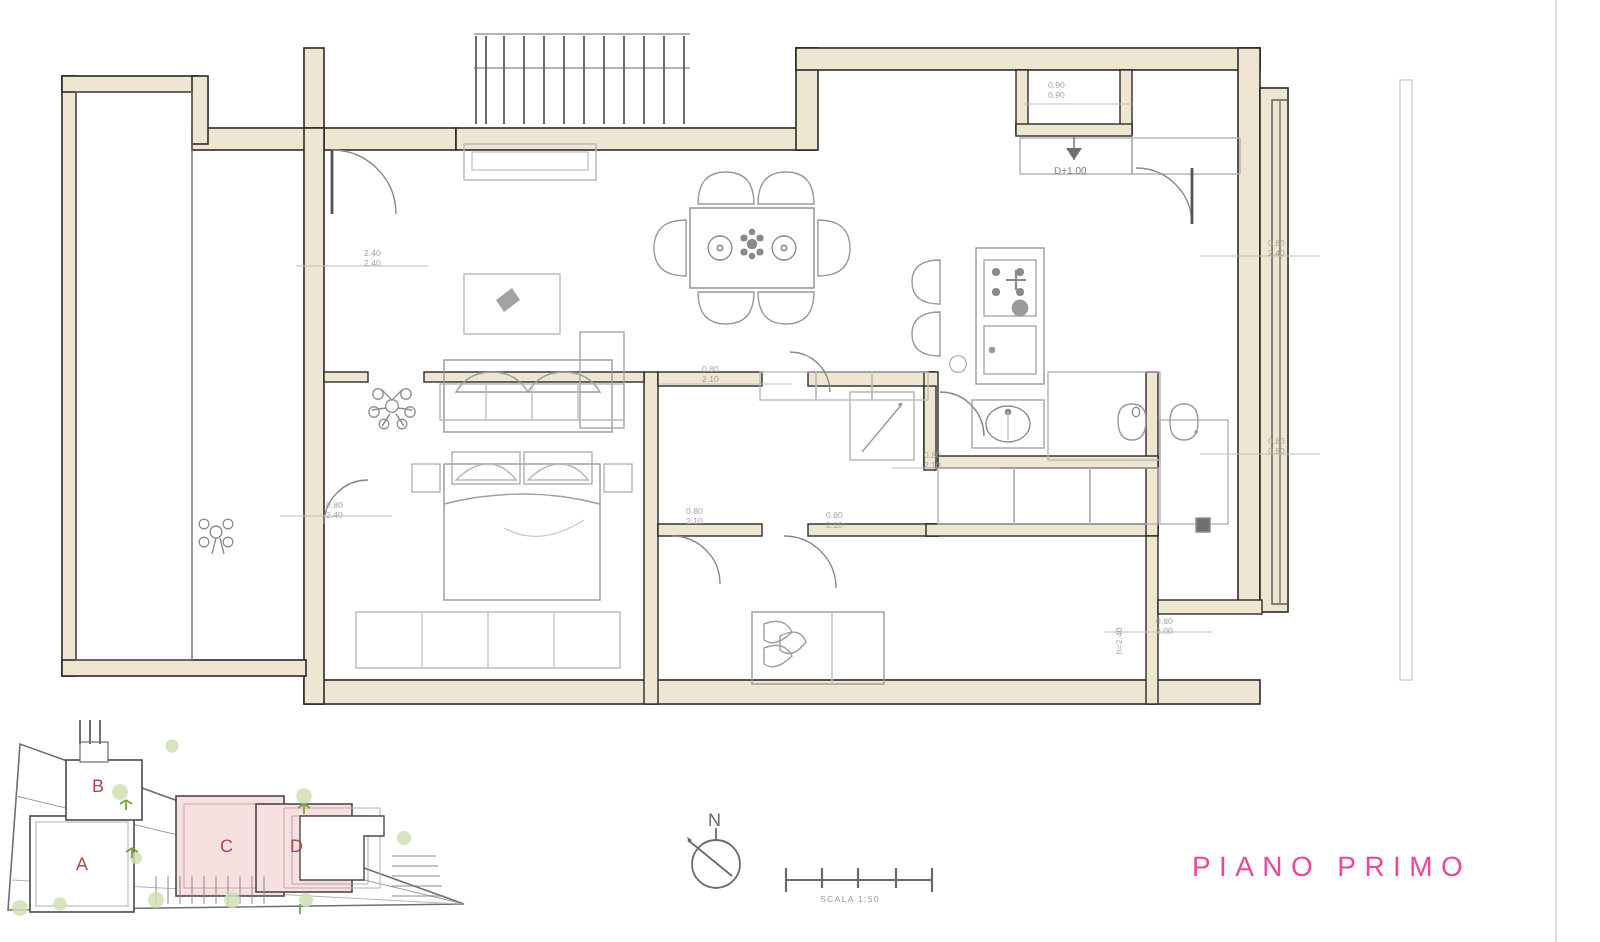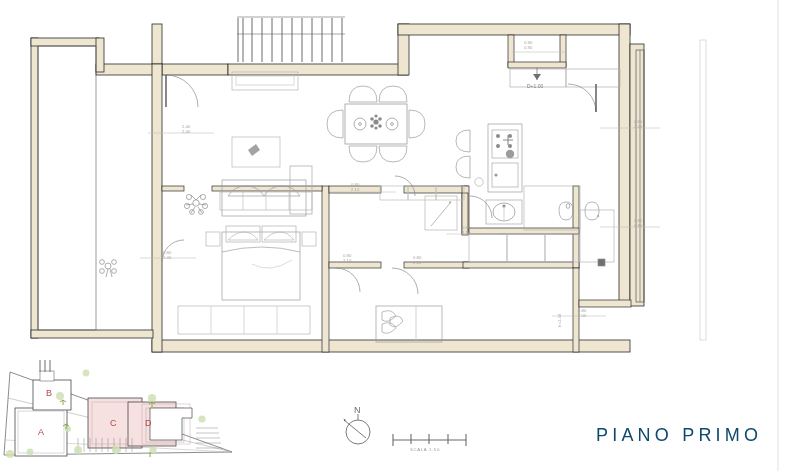--- a/index.html
+++ b/index.html
@@ -8,23 +8,23 @@
     width:800px;height:471px;position:relative;overflow:hidden;
     font-family:"Liberation Sans", sans-serif;
     color:#4a4a4a;
   }
   #sheet{position:absolute;inset:0;width:800px;height:471px;}
   svg{display:block;}
 
   .ttl{
     position:absolute;
     font-family:"Liberation Sans", sans-serif;
-    font-size:18px;
+    font-size:14px;
     letter-spacing:4.2px;
-    color:#0c4a6e;
+    color:#ec4899;
     white-space:nowrap;
   }
   .scaletxt{
     position:absolute;
     font-family:"Liberation Sans", sans-serif;
     font-size:4.4px;
     letter-spacing:0.6px;
     color:#9a9a9a;
     white-space:nowrap;
   }

